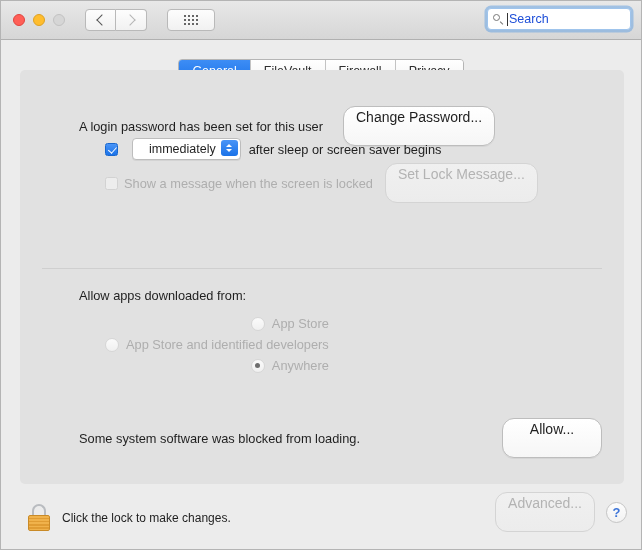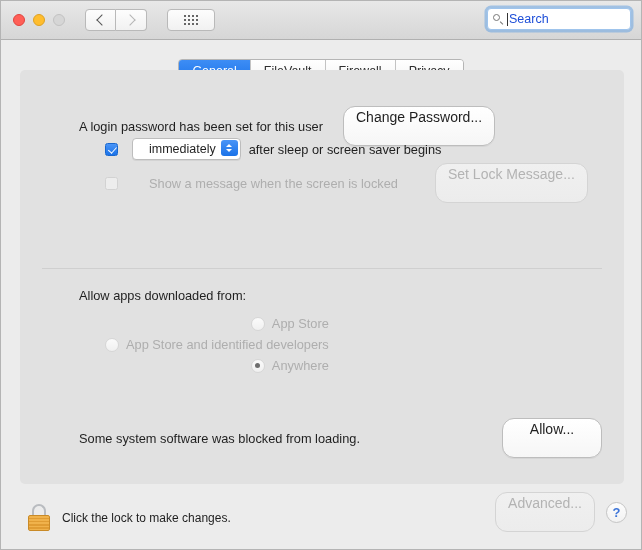--- a/index.html
+++ b/index.html
@@ -318,21 +318,20 @@
   .arrows .up { border-bottom: 3.5px solid #fff; }
   .arrows .down { border-top: 3.5px solid #fff; }
 
   
   .r-lockmsg {
     position: absolute;
     left: 85px;
     top: 93px;
     display: flex;
     align-items: center;
-    gap: 25px;
   }
   .r-lockmsg .btn { margin-left: 12px; }
 
   .divider {
     position: absolute;
     left: 22px;
     right: 22px;
     top: 198px;
     height: 1px;
     background: #cfcfcf;

